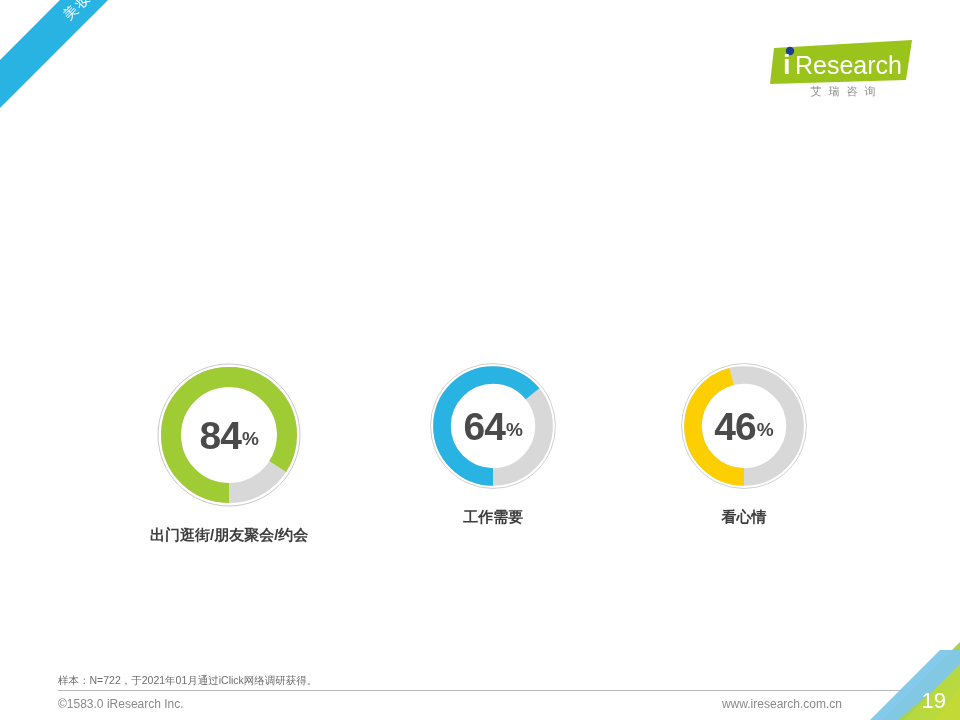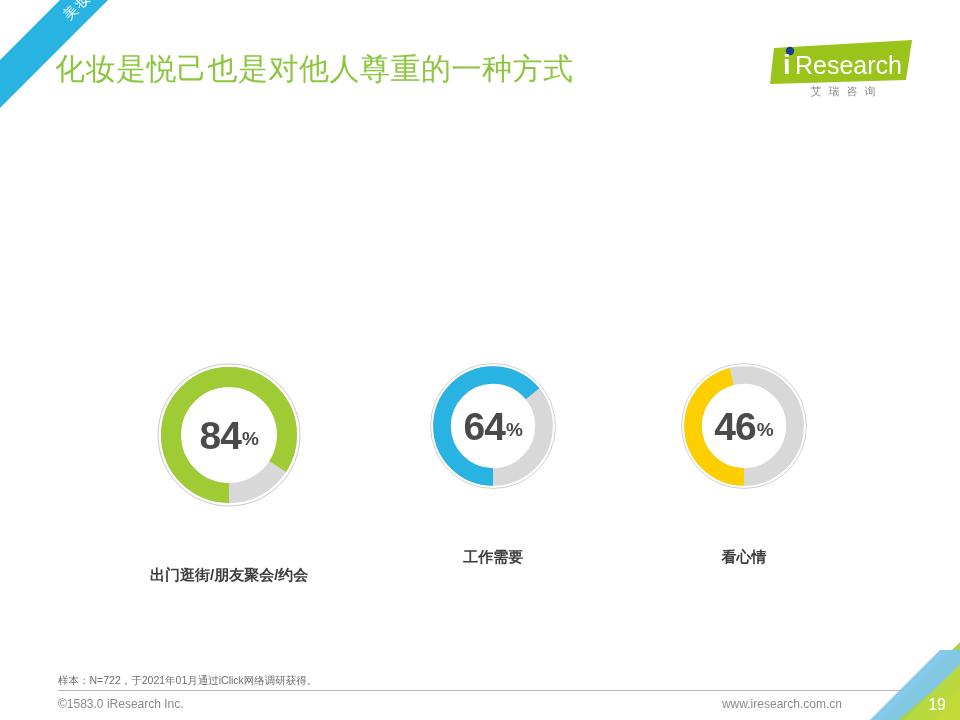--- a/index.html
+++ b/index.html
@@ -109,21 +109,20 @@
     top: 360px;
     width: 660px;
     display: flex;
     align-items: flex-start;
     justify-content: space-between;
   }
   .donut-cell {
     display: flex;
     flex-direction: column;
     align-items: center;
-    gap: 40px;
   }
   .donut {
     position: relative;
   }
   .donut svg { display: block; }
   .donut-center {
     position: absolute;
     left: 0;
     top: 0;
     width: 100%;
@@ -193,37 +192,36 @@
     bottom: 0;
     width: 108px;
     height: 92px;
     overflow: hidden;
   }
   .corner svg { display: block; }
   .page-num {
     position: absolute;
     right: 14px;
     bottom: 6px;
-    font-size: 16px;
+    font-size: 22px;
     color: #ffffff;
     font-weight: 400;
   }
 </style>
 </head>
 <body>
 
 <div id="slide">
 
   <div class="ribbon-wrap">
     <div class="ribbon-band">
       <span class="ribbon-label">美妆</span>
     </div>
   </div>
 
-  <div class="headline">化妆是悦己也是对他人尊重的一种方式</div>
 
   <div class="logo">
     <svg width="150" height="46" viewBox="0 0 150 46">
       <polygon points="6,8 144,0 138,40 2,44" fill="#9ac31c"></polygon>
       <circle cx="22" cy="11" r="4.2" fill="#1b3f8b"></circle>
       <text x="15" y="34" font-family="Liberation Sans, sans-serif" font-size="27" font-weight="bold" fill="#ffffff">i</text>
       <text x="27" y="34" font-family="Liberation Sans, sans-serif" font-size="25" fill="#ffffff">Research</text>
     </svg>
     <div class="logo-cn">艾瑞咨询</div>
   </div>

